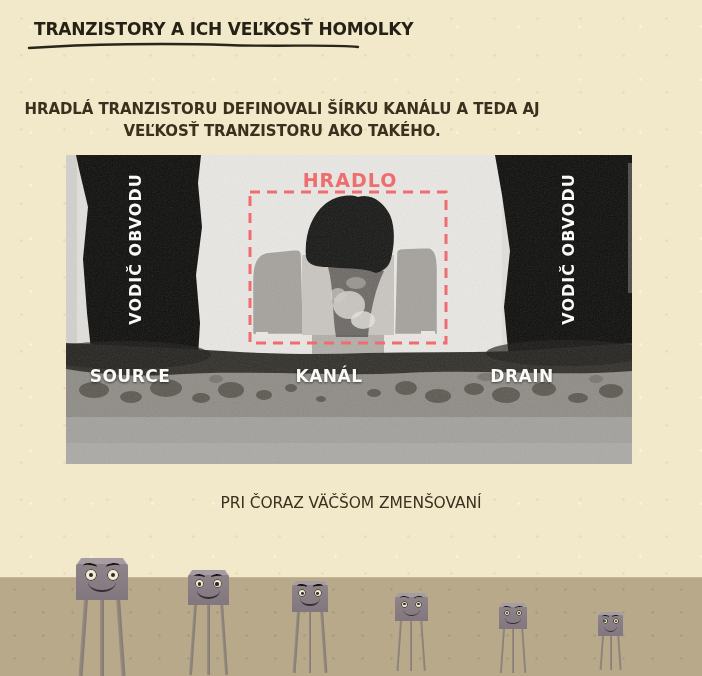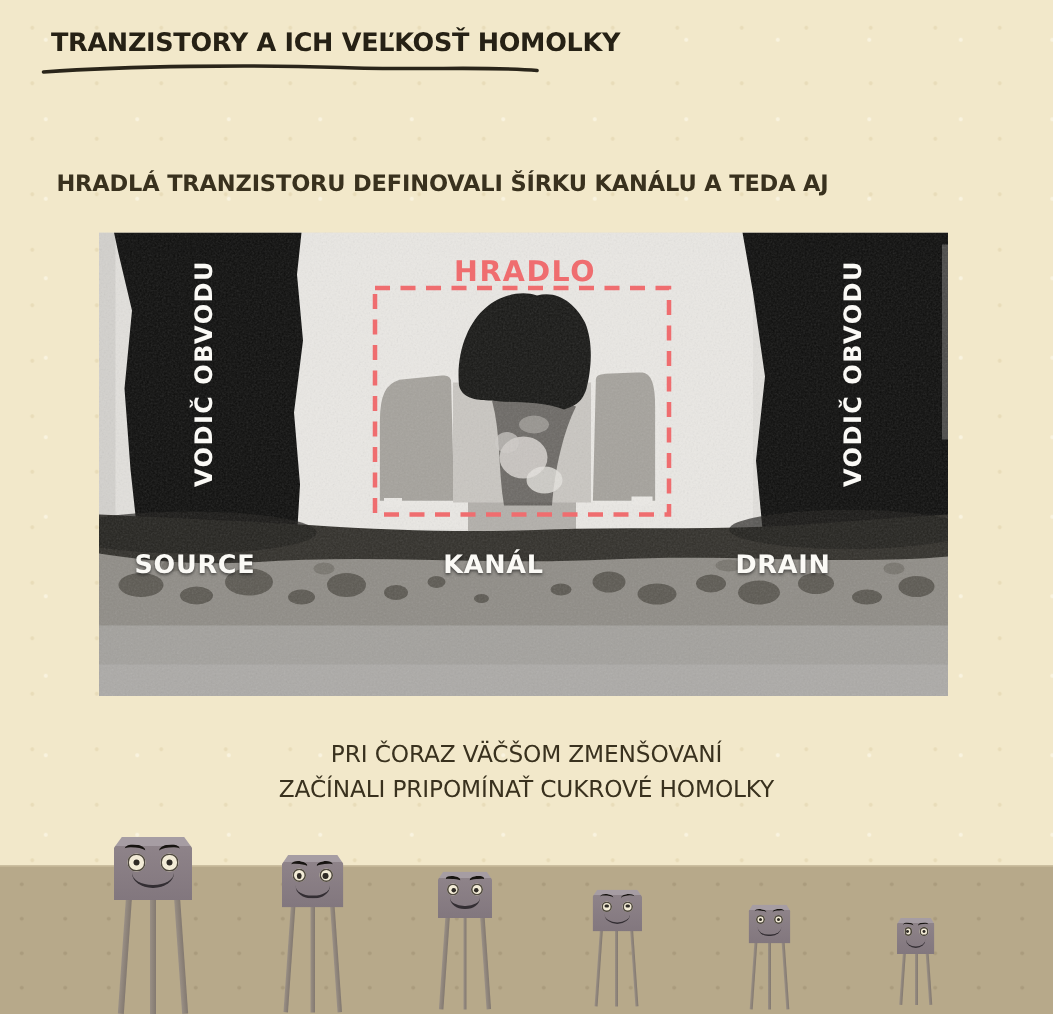--- a/index.html
+++ b/index.html
@@ -11,21 +11,21 @@
       radial-gradient(circle, rgba(255,252,240,.55) 1px, transparent 1.6px);
     background-size:43px 37px, 61px 53px;
     font-family:"DejaVu Sans", sans-serif;
   }
   .title{
     position:absolute;left:34px;top:19px;margin:0;
     font-size:17px;font-weight:bold;color:#262115;letter-spacing:-0.2px;
   }
   .underline{position:absolute;left:27px;top:41px;}
   .intro{
-    position:absolute;left:0;top:94px;width:556px;margin:17px;text-align:center;
+    position:absolute;left:0;top:94px;width:556px;margin:4px;text-align:center;
     font-size:15px;font-weight:bold;color:#39311e;line-height:22px;letter-spacing:-0.1px;
   }
   .caption{
     position:absolute;left:0;top:492px;width:702px;margin:0;text-align:center;
     font-size:15.5px;font-weight:normal;color:#39311e;line-height:23px;letter-spacing:-0.1px;
   }
   .micro{position:absolute;left:66px;top:155px;width:496px;height:309px;text-align:right;}
   .micro svg text{font-family:"DejaVu Sans", sans-serif;font-weight:bold;}
 
   .strip{
@@ -78,20 +78,21 @@
 
 <div class="page">
 
   <h1 class="title">TRANZISTORY A ICH VEĽKOSŤ HOMOLKY</h1>
   <svg class="underline" width="334" height="10" viewBox="0 0 334 10">
     <path d="M2,7 C60,3 140,2 200,4 C252,6 302,3 331,6" stroke="#2a251a" stroke-width="2.4" fill="none" stroke-linecap="round"></path>
   </svg>
 
   <p class="intro">
     <span>HRADLÁ TRANZISTORU DEFINOVALI ŠÍRKU KANÁLU A TEDA AJ</span><br>
+    <span>VEĽKOSŤ TRANZISTORU AKO TAKÉHO.</span>
   </p>
 
   <div class="micro">
     <svg width="566" height="309" viewBox="0 0 566 309">
       <defs>
         <filter id="grain" x="0" y="0" width="100%" height="100%">
           <feTurbulence type="fractalNoise" baseFrequency="0.8" numOctaves="2" stitchTiles="stitch"></feTurbulence>
           <feColorMatrix type="saturate" values="0"></feColorMatrix>
         </filter>
       </defs>
@@ -165,21 +166,20 @@
       <text transform="translate(75 94) rotate(-90)" text-anchor="middle" font-size="16" letter-spacing="1" fill="#fbfaf6">VODIČ OBVODU</text>
       <text transform="translate(508 94) rotate(-90)" text-anchor="middle" font-size="16" letter-spacing="1" fill="#fbfaf6">VODIČ OBVODU</text>
       <text x="64" y="227" text-anchor="middle" font-size="17" letter-spacing="0.5" fill="#fbfaf6" style="filter:drop-shadow(0 1px 1px rgba(0,0,0,.55))">SOURCE</text>
       <text x="263" y="227" text-anchor="middle" font-size="17" letter-spacing="0.5" fill="#fbfaf6" style="filter:drop-shadow(0 1px 1px rgba(0,0,0,.55))">KANÁL</text>
       <text x="456" y="227" text-anchor="middle" font-size="17" letter-spacing="0.5" fill="#fbfaf6" style="filter:drop-shadow(0 1px 1px rgba(0,0,0,.55))">DRAIN</text>
     </svg>
   </div>
 
   <p class="caption">
     <span>PRI ČORAZ VÄČŠOM ZMENŠOVANÍ</span><br>
-    <span>ZAČÍNALI PRIPOMÍNAŤ CUKROVÉ HOMOLKY</span>
   </p>
 
   <div class="strip"></div>
   <div class="row">
       <div class="tr" style="left: 76px; top: 558px; --w: 52px; --h: 42px; --leg: 78px;">
         <div class="leg l"></div>
         <div class="leg m"></div>
         <div class="leg r"></div>
         <div class="tbody">
           <div class="brow bl"></div>

